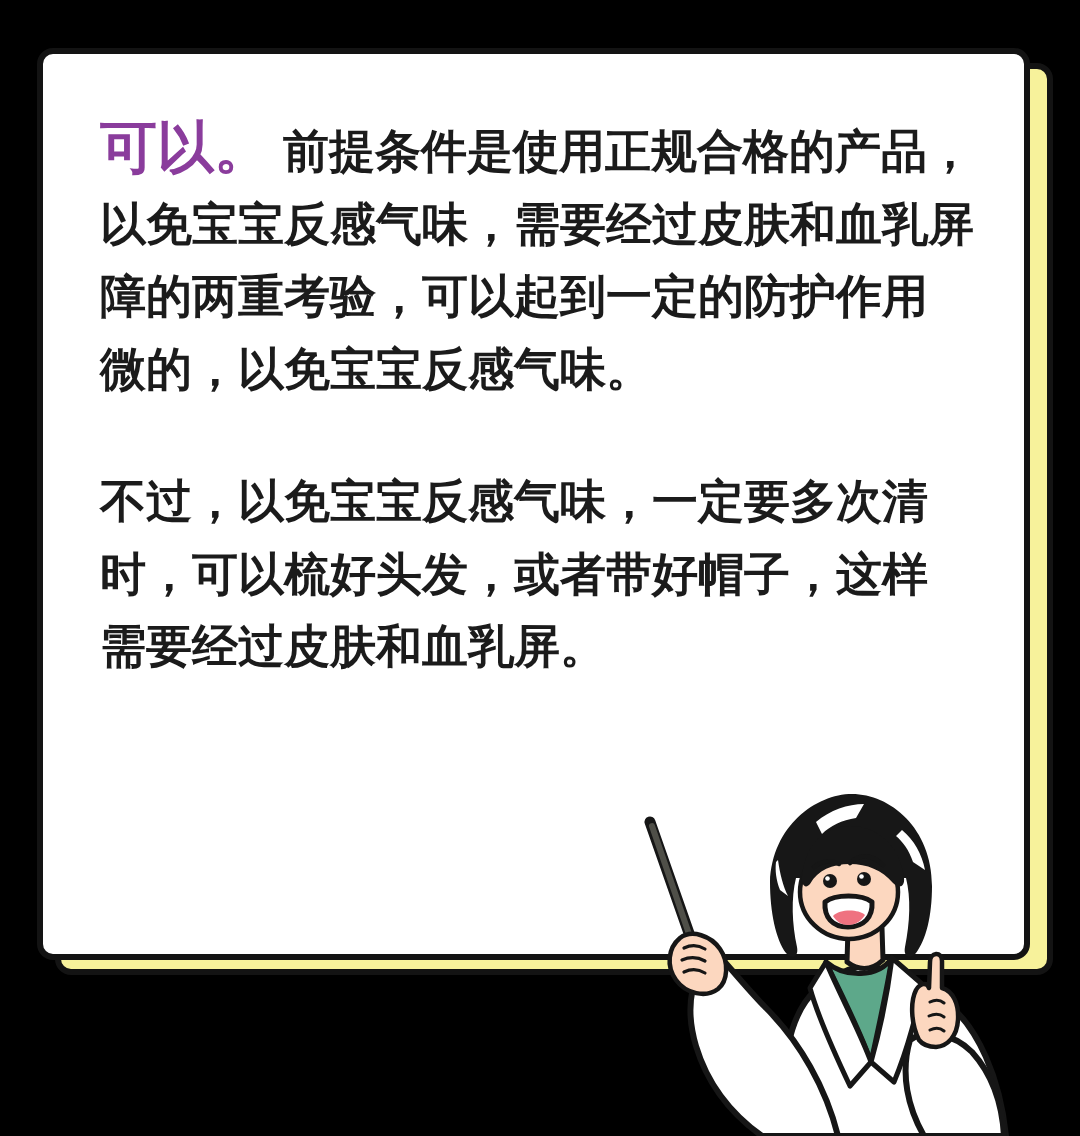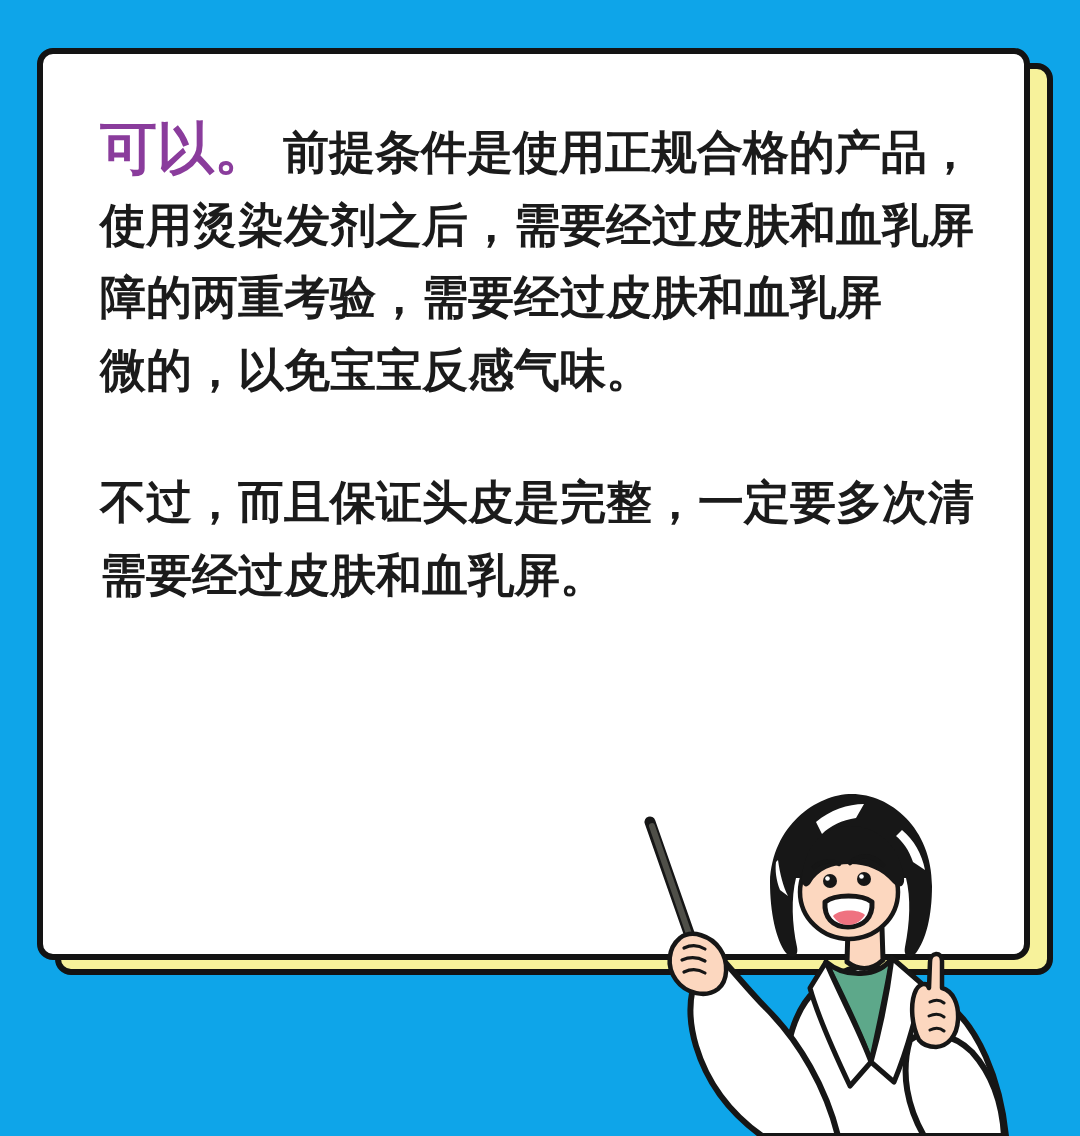--- a/index.html
+++ b/index.html
@@ -1,23 +1,23 @@
 <!DOCTYPE html>
 <html><head>
 <meta charset="utf-8">
 <title>recreation</title>
 <style>
   html, body { margin: 0; padding: 0; }
   .stage {
     position: relative;
     width: 1080px;
     height: 1136px;
-    background: #0ea5e9;
+    background: #000000;
     overflow: hidden;
-    font-family: Liberation Sans, sans-serif;
+    font-family: Liberation Serif, serif;
   }
   .card-shadow {
     position: absolute;
     left: 55px;
     top: 63px;
     width: 998px;
     height: 912px;
     background: #f7f29b;
     border: 6px solid #131313;
     border-radius: 16px;
@@ -64,25 +64,26 @@
 </style>
 </head>
 <body>
 
 <div class="stage">
 
   <div class="card-shadow"></div>
 
   <div class="card">
     <div class="line"><span class="headline">可以。</span><span>前提条件是使用正规合格的产品，</span></div>
-    <div class="line">使用烫染发剂之后，需要经过皮肤和血乳屏</div>
-    <div class="line">障的两重考验，需要经过皮肤和血乳屏</div>
+    <div class="line">以免宝宝反感气味，需要经过皮肤和血乳屏</div>
+    <div class="line">障的两重考验，可以起到一定的防护作用</div>
     <div class="line">微的，以免宝宝反感气味。</div>
 
-    <div class="line para2-first">不过，而且保证头皮是完整，一定要多次清</div>
+    <div class="line para2-first">不过，以免宝宝反感气味，一定要多次清</div>
+    <div class="line">时，可以梳好头发，或者带好帽子，这样</div>
     <div class="line">需要经过皮肤和血乳屏。</div>
   </div>
 
   <svg class="doctor" viewBox="0 0 390 346" xmlns="http://www.w3.org/2000/svg">
 
     <g>
       <path d="M30,32 L84,186" stroke="#161616" stroke-width="11" stroke-linecap="round" fill="none"></path>
       <path d="M32,36 L82,182" stroke="#4f4f48" stroke-width="6" stroke-linecap="round" fill="none"></path>
     </g>
 

